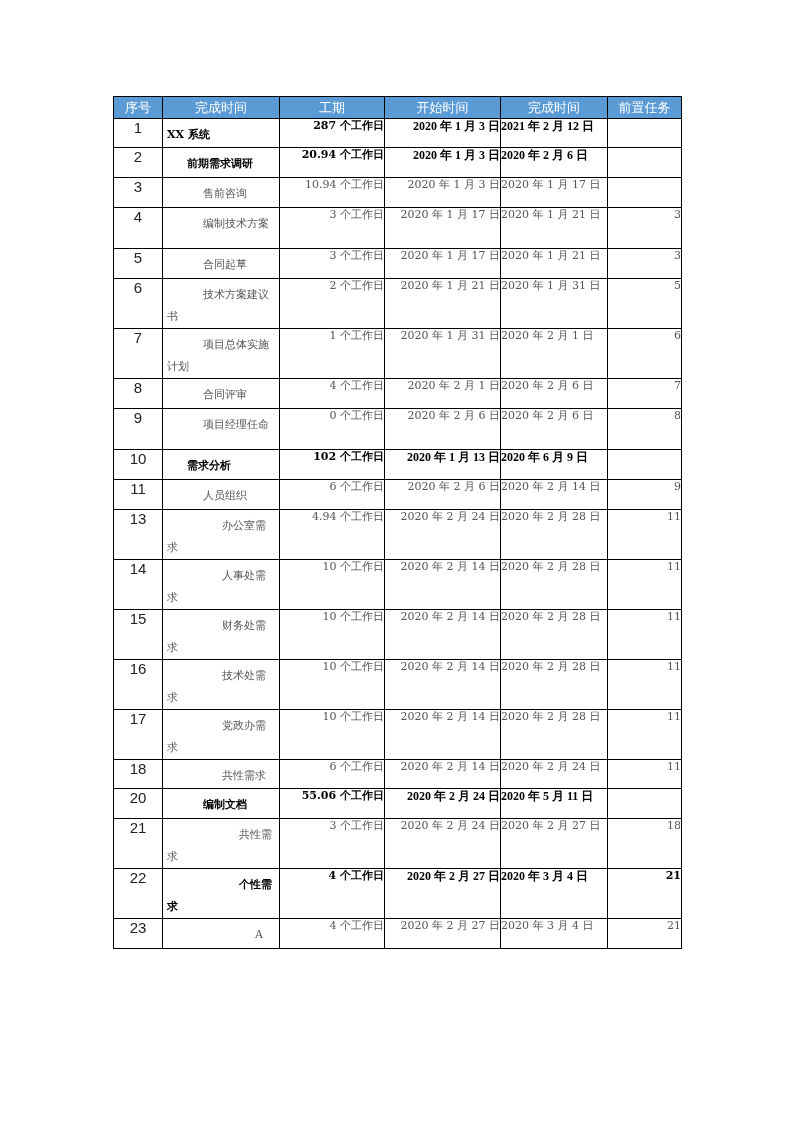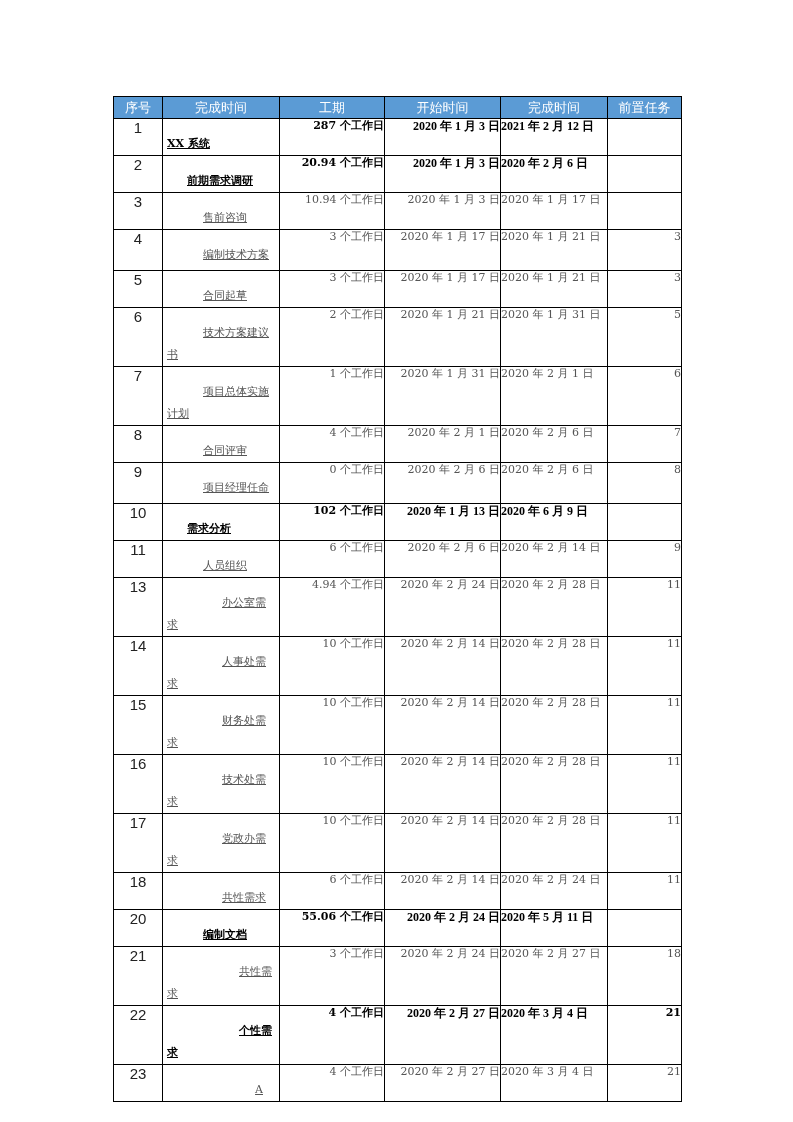--- a/index.html
+++ b/index.html
@@ -18,21 +18,21 @@
     background:#5b9bd5; color:#ffffff; font-weight:normal;
     font-family:"DejaVu Sans","Liberation Sans",sans-serif;
     font-size:13px; height:21px; line-height:21px; text-align:center;
     vertical-align:middle;
   }
   td.seq {
     font-family:"Liberation Sans","DejaVu Sans",sans-serif;
     font-size:15px; color:#222; text-align:center; vertical-align:middle;
   }
   td.name { position:relative; }
-  td.name .n { display:block; padding:14px 4px 0 4px; line-height:22px;text-decoration:underline; }
+  td.name .n { display:block; padding:5px 4px 0 4px; line-height:22px; }
   td.name.l0 .n { text-align:left; }
   td.name.l1 .n { text-align:left; text-indent:20px; }
   td.name.l2 .n { text-align:left; text-indent:36px; }
   td.name.l3 .n { text-align:left; text-indent:55px; }
   td.name.l4 .n { text-align:left; text-indent:72px; }
   td.name.l5 .n { text-align:right; padding-right:16px; }
   td.dur, td.start, td.end, td.pred {
     text-align:right; padding:5px 6px 0 4px; line-height:14px; white-space:nowrap;
   }
   td.end { text-align:left; padding-left:6px; }

